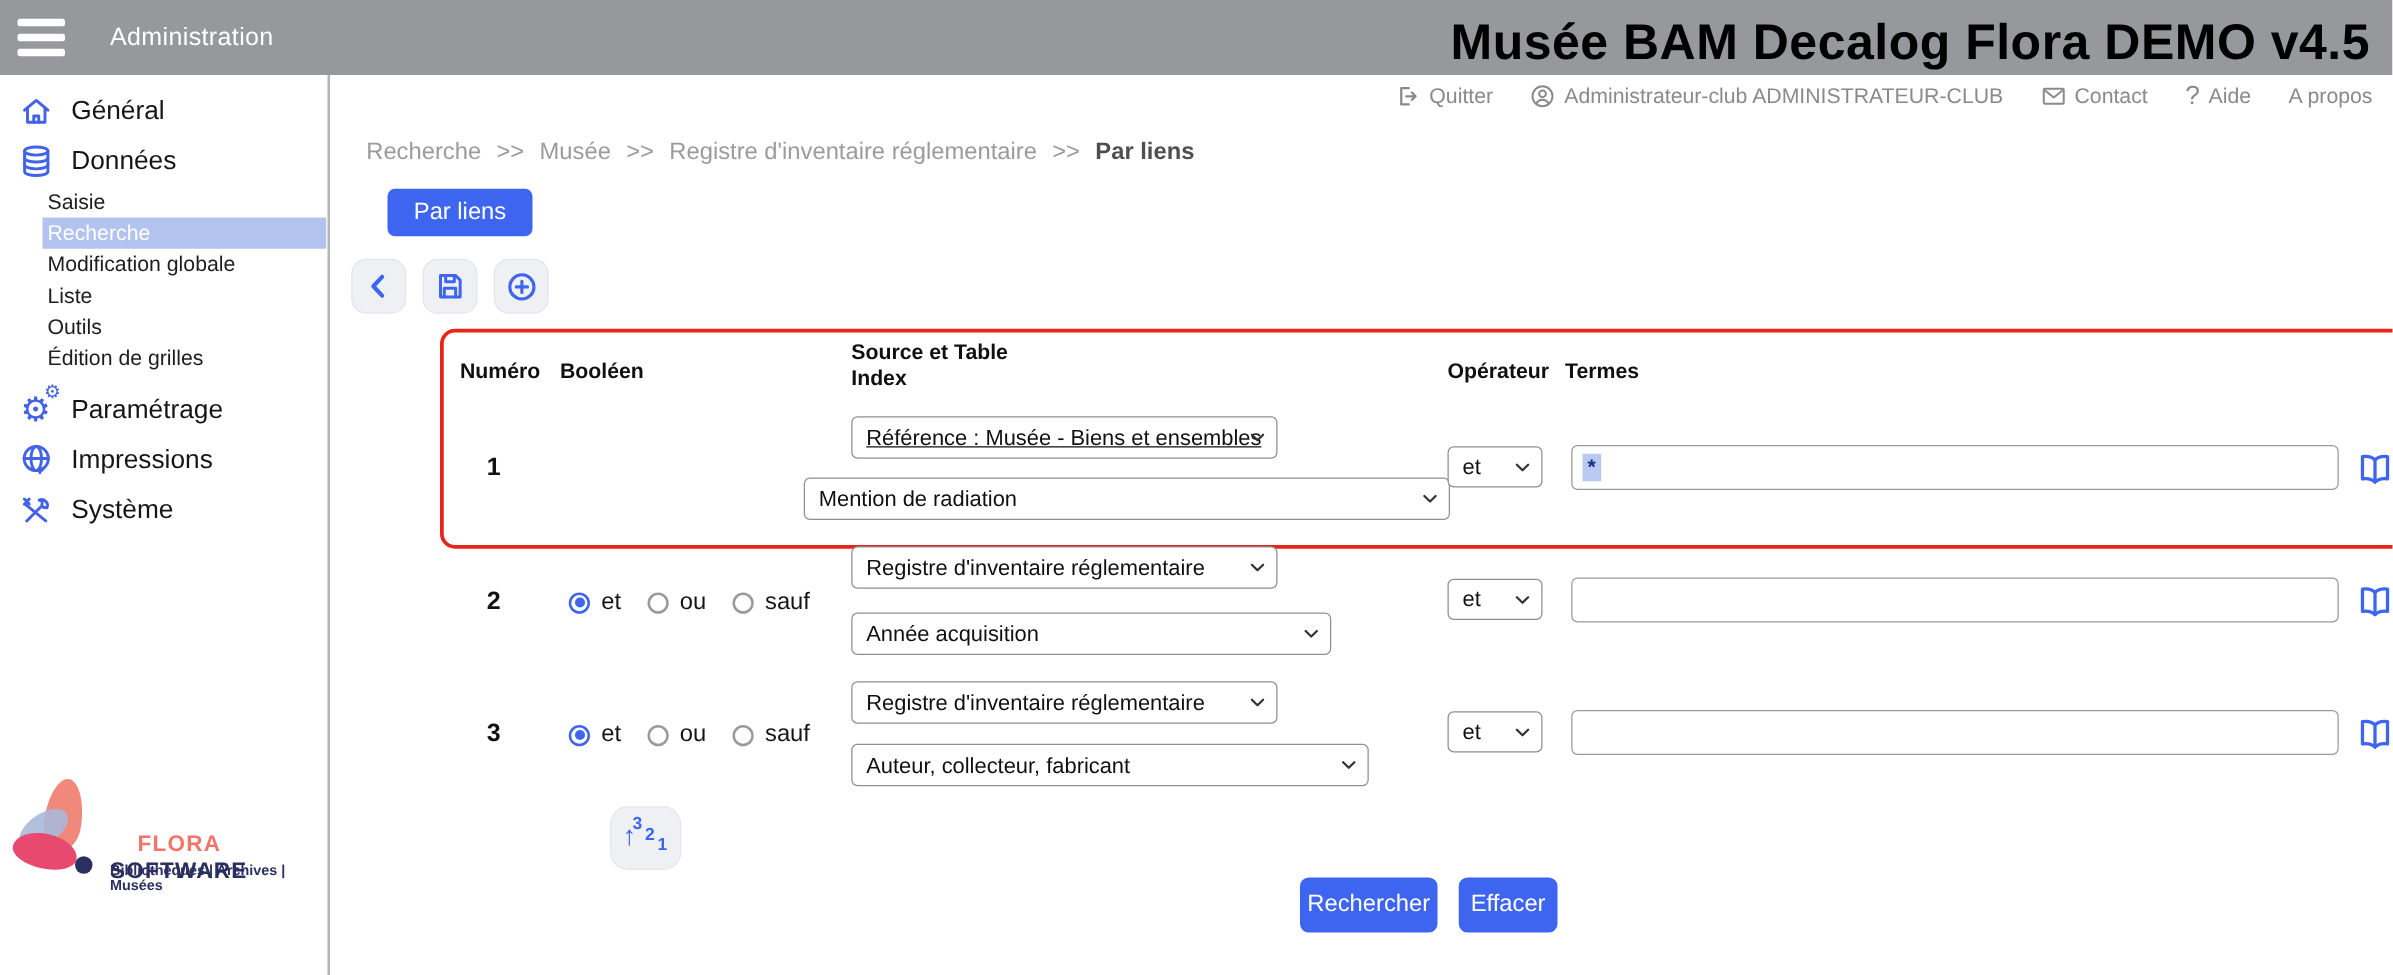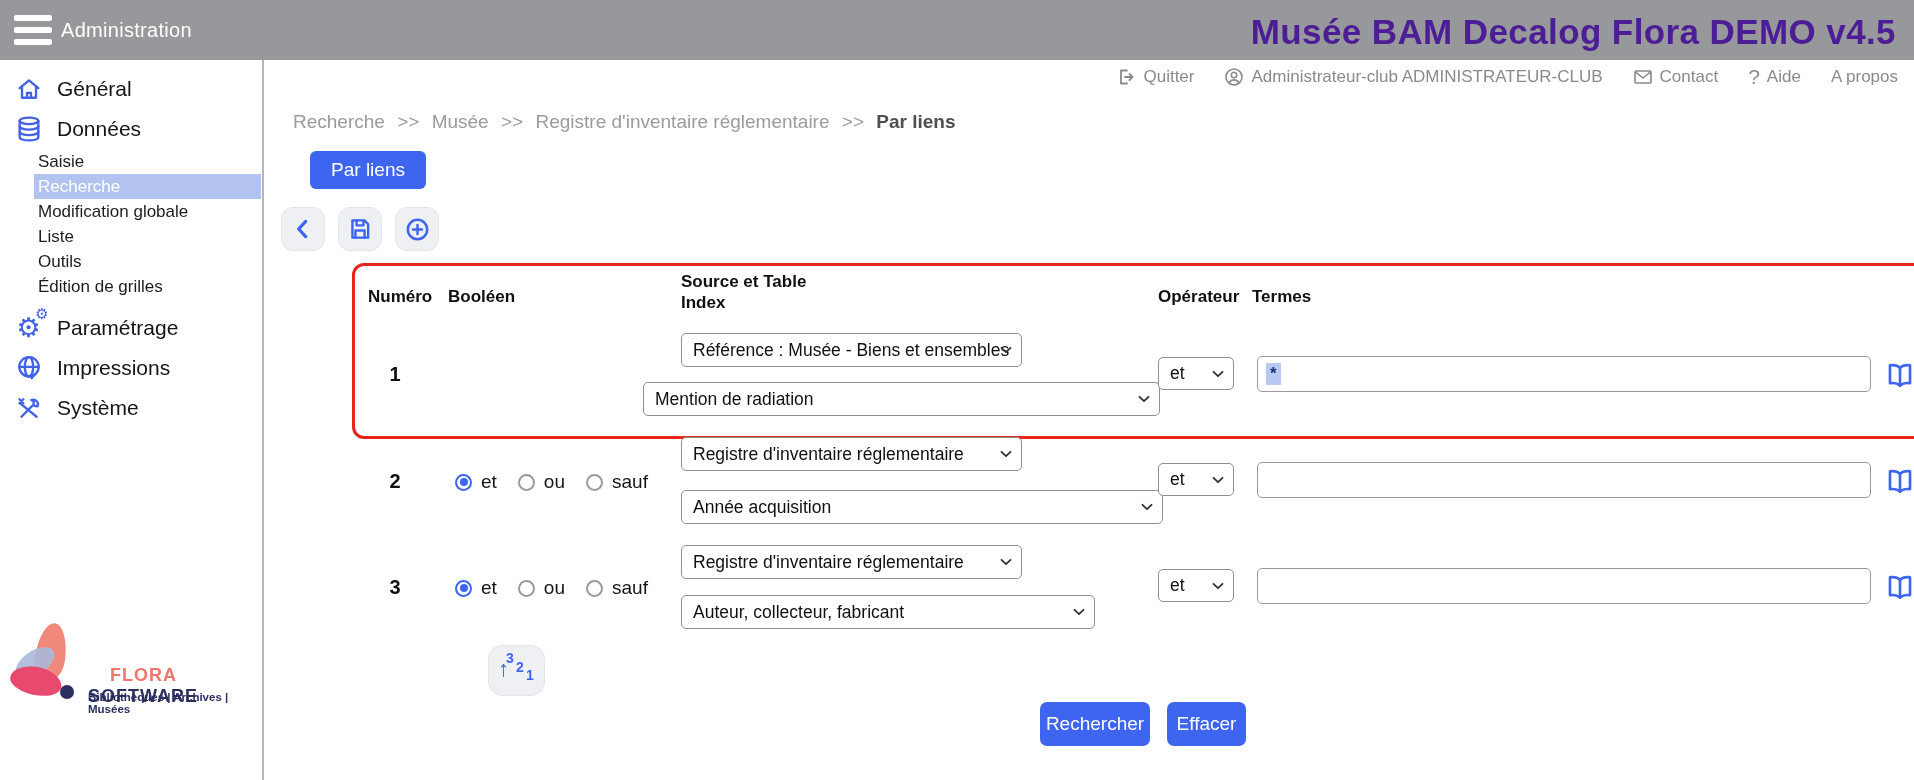--- a/index.html
+++ b/index.html
@@ -6,22 +6,22 @@
   html,body { width:1914px; height:780px; }
   body {
     font-family: "Liberation Sans", "DejaVu Sans", sans-serif;
     background:#ffffff; position:relative; overflow:hidden; color:#161616;
   }
 
   
   .topbar { position:absolute; left:0; top:0; width:1914px; height:60px; background:#97989b; display:flex; align-items:center; }
   .hamburger { margin-left:14px; width:38px; height:30px; display:flex; flex-direction:column; justify-content:space-between; cursor:pointer; }
   .hamburger span { display:block; height:6px; background:#ffffff; border-radius:2px; }
-  .app-label { color:#ffffff; font-size:20px; margin-left:9px; letter-spacing:.3px; }
-  .topbar-title { position:absolute; right:18px; top:12px; color:#4c1d95; font-size:35px; font-weight:700; letter-spacing:.4px; }
+  .app-label { color:#ffffff; font-size:20px; margin-left:36px; letter-spacing:.3px; }
+  .topbar-title { position:absolute; right:18px; top:12px; color:#000000; font-size:40px; font-weight:700; letter-spacing:.4px; }
 
   
   .sidebar { position:absolute; left:0; top:60px; width:264px; height:720px; background:#ffffff; border-right:2px solid #b5b5b5; padding-top:9px; }
   .side-item { display:flex; align-items:center; height:40px; padding-left:13px; gap:13px; font-size:21px; color:#151515; cursor:pointer; }
   .side-item .ic { width:31px; height:31px; flex:0 0 31px; display:flex; align-items:center; justify-content:center; color:#4262e8; }
   .sub-item { height:25px; margin-left:34px; margin-right:1px; padding-left:4px; display:flex; align-items:center; font-size:17px; color:#1d1d1d; cursor:pointer; }
   .sub-item.selected { background:#b3c3ef; color:#ffffff; }
   .side-group2 { margin-top:9px; }
   .gear-glyph { font-size:27px; line-height:1; color:#4262e8; position:relative; }
   .gear-glyph .small-gear { position:absolute; top:-9px; right:-8px; font-size:15px; }
@@ -244,21 +244,21 @@
 <div class="red-box"></div>
 
 <div class="col-header" style="left:368px; top:287px;">Numéro</div>
 <div class="col-header" style="left:448px; top:287px;">Booléen</div>
 <div class="col-header" style="left:681px; top:272px;">Source et Table</div>
 <div class="col-header" style="left:681px; top:293px;">Index</div>
 <div class="col-header" style="left:1158px; top:287px;">Opérateur</div>
 <div class="col-header" style="left:1252px; top:287px;">Termes</div>
 
 <div class="row-num" style="left:375px; top:363px;">1</div>
-<div class="fselect" style="left:681px; top:333px; width:341px;">
+<div class="fselect" style="left:681px; top:333px; width:341px;text-decoration:underline;">
   <span>Référence : Musée - Biens et ensembles</span>
   <svg class="chev" width="12" height="8" viewBox="0 0 12 8" fill="none" stroke="#333" stroke-width="1.8" stroke-linecap="round" stroke-linejoin="round">
       <path d="M1.5 1.8 6 6.2l4.5-4.4"></path>
     </svg>
 </div>
 <div class="fselect" style="left:643px; top:382px; width:517px;">
   <span>Mention de radiation</span>
   <svg class="chev" width="12" height="8" viewBox="0 0 12 8" fill="none" stroke="#333" stroke-width="1.8" stroke-linecap="round" stroke-linejoin="round">
       <path d="M1.5 1.8 6 6.2l4.5-4.4"></path>
     </svg>
@@ -287,21 +287,21 @@
   <span class="radio-label">ou</span>
   <span class="radio"></span>
   <span class="radio-label">sauf</span>
 </div>
 <div class="fselect" style="left:681px; top:437px; width:341px;">
   <span>Registre d'inventaire réglementaire</span>
   <svg class="chev" width="12" height="8" viewBox="0 0 12 8" fill="none" stroke="#333" stroke-width="1.8" stroke-linecap="round" stroke-linejoin="round">
       <path d="M1.5 1.8 6 6.2l4.5-4.4"></path>
     </svg>
 </div>
-<div class="fselect" style="left:681px; top:490px; width:482px;">
+<div class="fselect" style="left:681px; top:490px; width:384px;">
   <span>Année acquisition</span>
   <svg class="chev" width="12" height="8" viewBox="0 0 12 8" fill="none" stroke="#333" stroke-width="1.8" stroke-linecap="round" stroke-linejoin="round">
       <path d="M1.5 1.8 6 6.2l4.5-4.4"></path>
     </svg>
 </div>
 <div class="fselect" style="left:1158px; top:463px; width:76px; height:33px;">
   <span>et</span>
   <svg class="chev" width="12" height="8" viewBox="0 0 12 8" fill="none" stroke="#333" stroke-width="1.8" stroke-linecap="round" stroke-linejoin="round">
       <path d="M1.5 1.8 6 6.2l4.5-4.4"></path>
     </svg>

